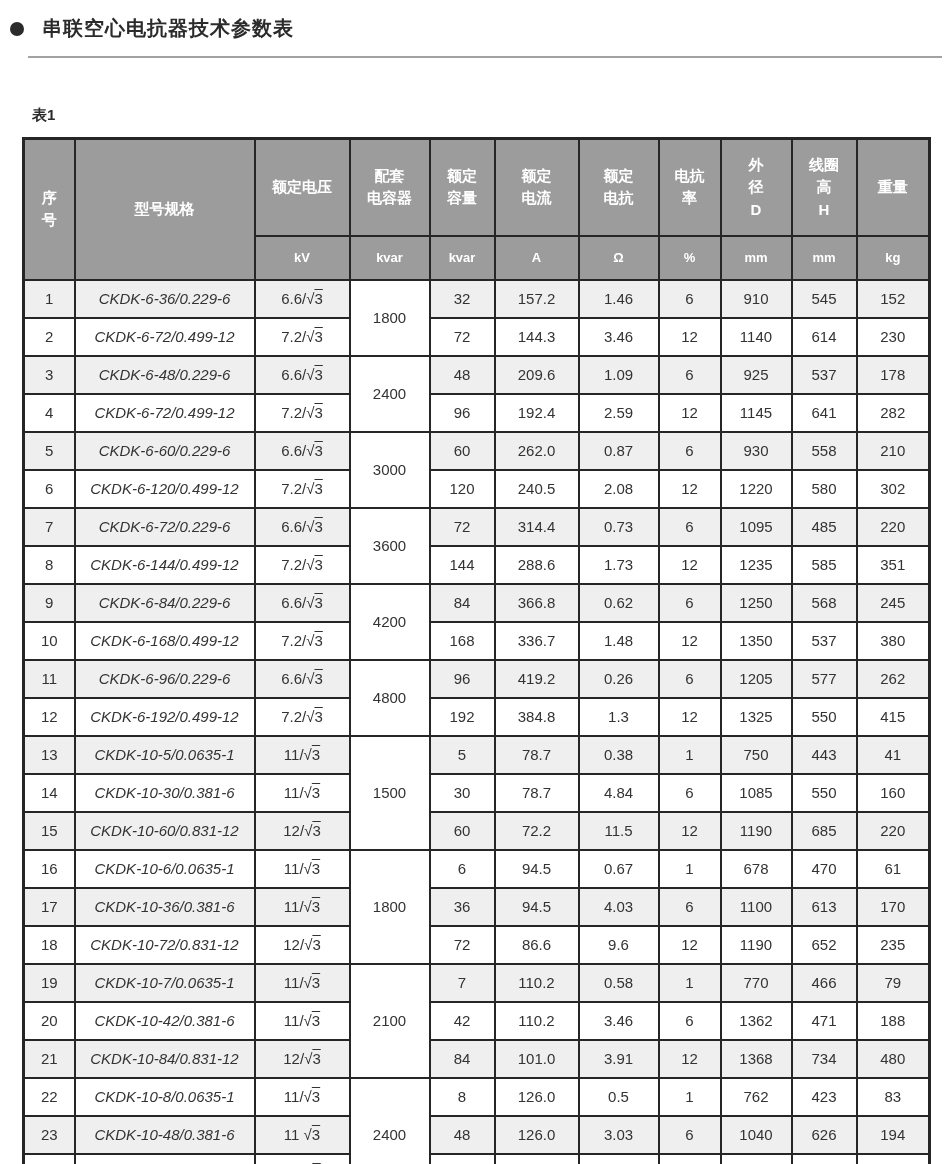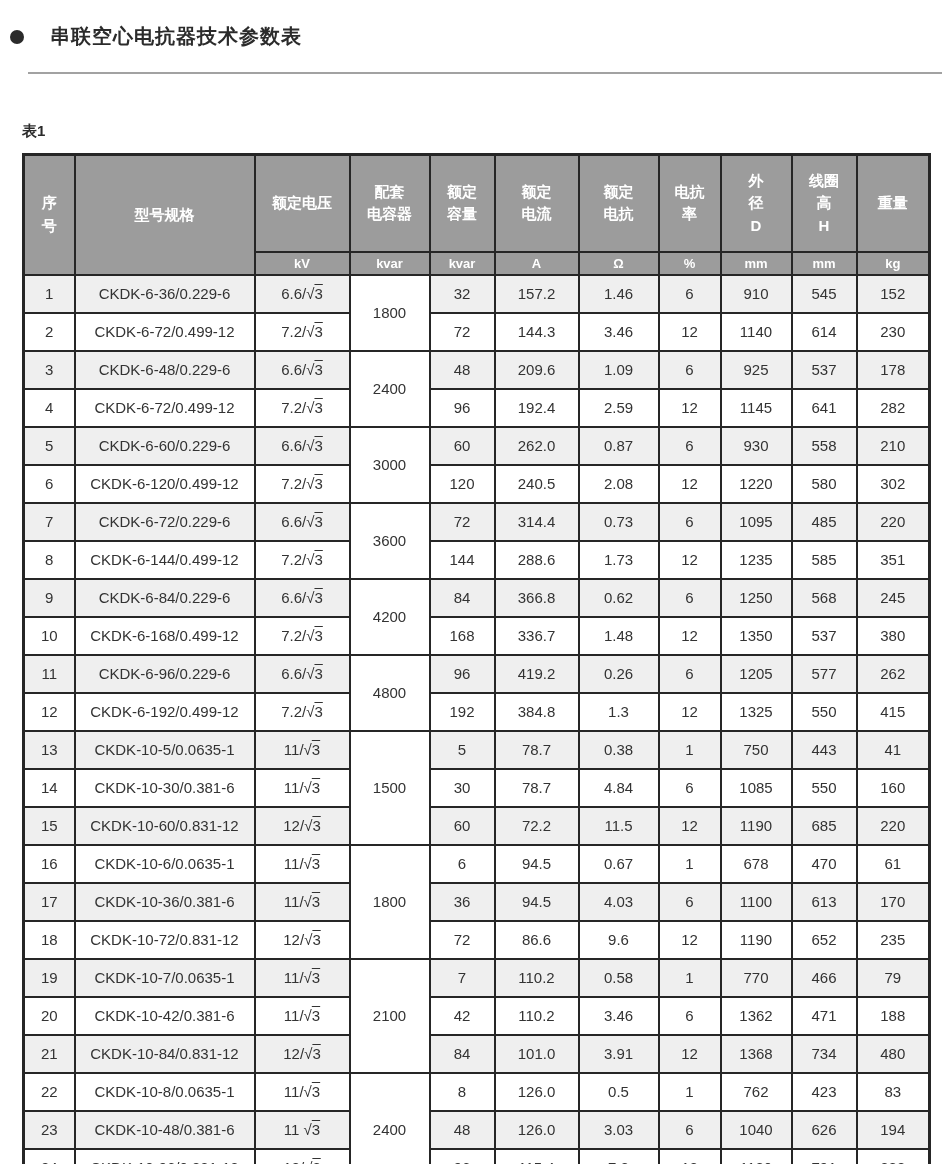--- a/index.html
+++ b/index.html
@@ -15,31 +15,31 @@
   
   .title-row {
     display: flex; align-items: center; gap: 10px;
     padding: 7px 8px 0 10px;
   }
   .bullet {
     width: 14px; height: 14px; border-radius: 50%;
     background: #2b2b2b; flex: 0 0 auto;
   }
   .page-title {
-    margin: 16px; font-size: 20px; font-weight: bold; color: #2b2b2b;
+    margin: 8px; font-size: 20px; font-weight: bold; color: #2b2b2b;
     letter-spacing: 1px;
   }
   .title-rule {
     margin: 6px 8px 0 28px;
     border-bottom: 2px solid #a2a2a2;
   }
 
   
   .table-label {
-    margin: 48px 0 12px 22px;
+    margin: 48px 0 12px 32px;
     font-size: 15px; font-weight: bold; color: #2b2b2b;
   }
 
   
   table.spec {
     margin-left: 22px;
     width: 906px;
     border-collapse: collapse;
     table-layout: fixed;
     border: 3px solid #262626;
@@ -54,31 +54,31 @@
   
   thead th {
     background: #9c9c9c;
     color: #ffffff;
     font-weight: bold;
     font-size: 15px;
     white-space: pre-line;
     line-height: 1.5;
   }
   tr.h-label { height: 97px; }
-  tr.h-unit  { height: 23px; }
+  tr.h-unit  { height: 44px; }
   tr.h-unit th {
     font-size: 13px;
     border-top: 2px solid #ffffff; 
     line-height: 1;
   }
   
   tbody tr { height: 38px; }
   tbody td { font-size: 15px; color: #333333; background: #ffffff; }
   tr.shade td { background: #efefef; }
-  td.model-cell { text-align: left; padding-left: 14px; }
+  td.model-cell { text-align: left; padding-left: 14px; font-style: italic; }
   td.cap-cell { background: #ffffff !important; }
   .ov { text-decoration: overline; }
 </style>
 </head>
 <body>
 
 <div class="page">
 
   <div class="title-row">
     <span class="bullet"></span>

